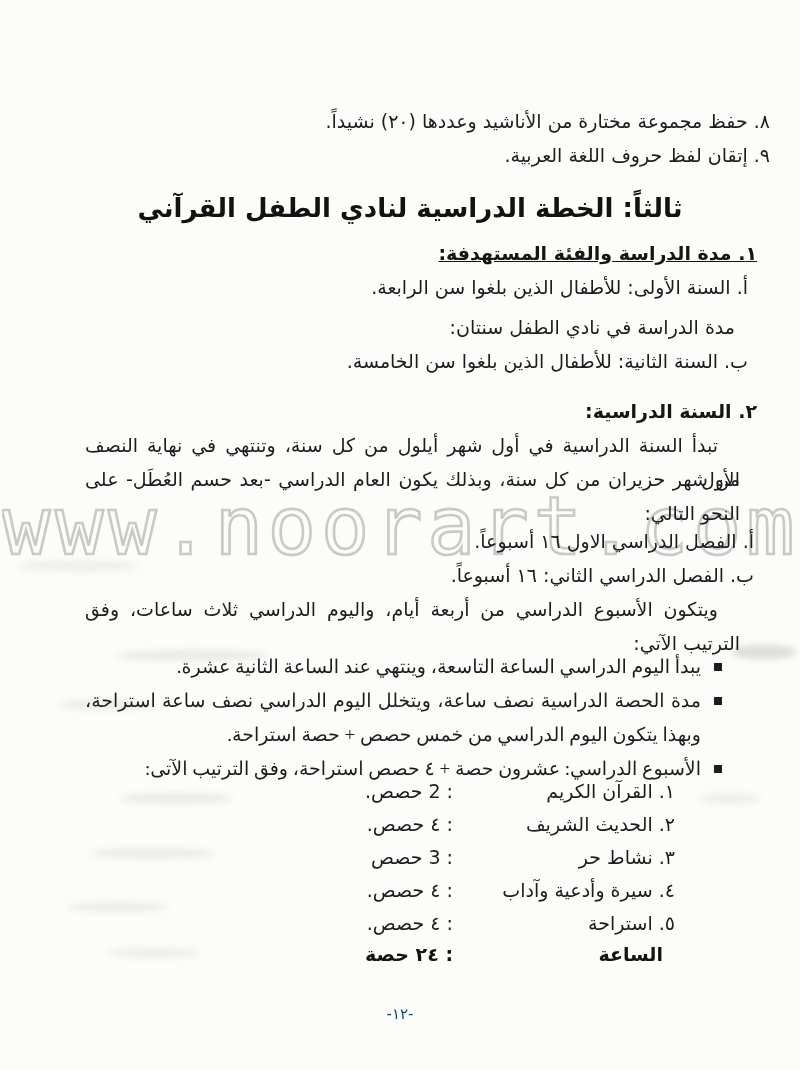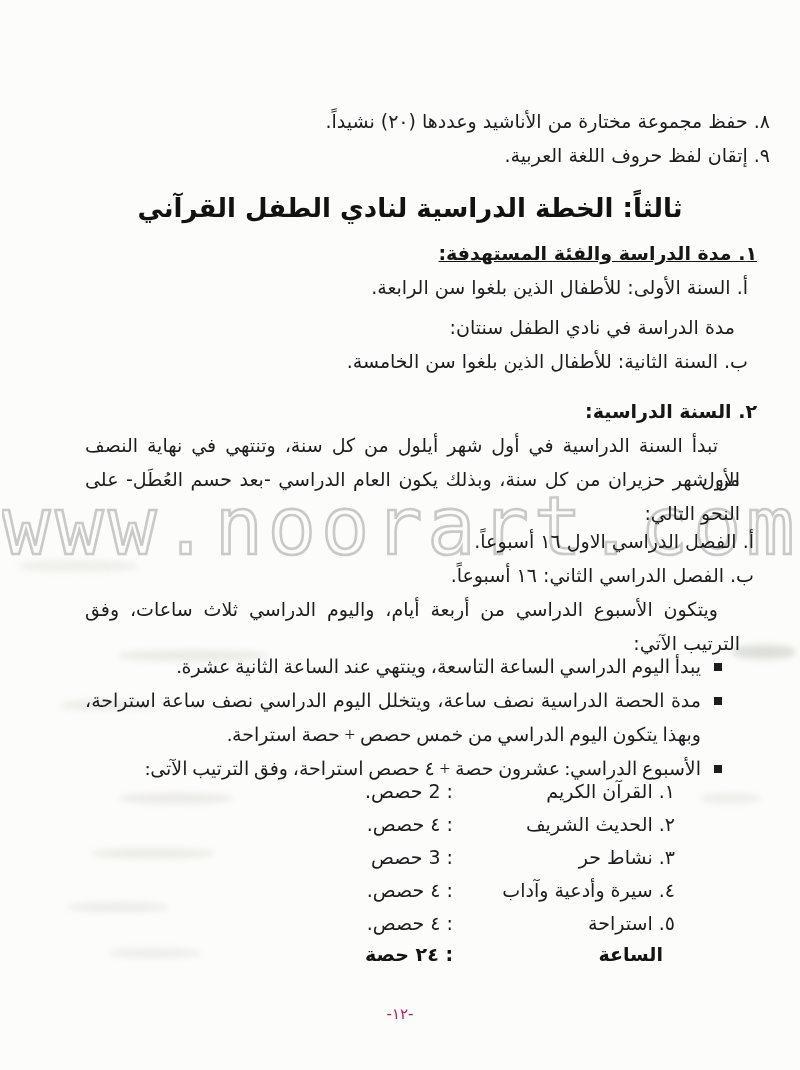--- a/index.html
+++ b/index.html
@@ -62,21 +62,21 @@
   
   .sched{margin:-11px 95px 0 0;}
   .srow{display:flex;height:33px;line-height:33px;white-space:nowrap;}
   .srow .subj{width:222px;}
   .srow .cnt{}
   .total{font-weight:bold;color:#141414;margin-top:-2px;}
   .total .subj{padding-right:12px;width:210px;}
   
   .pagenum{
     position:absolute;top:1004px;left:0;right:0;z-index:2;
-    text-align:center;font-size:15px;line-height:20px;color:#be185d;
+    text-align:center;font-size:15px;line-height:20px;color:#0c4a6e;
     letter-spacing:1px;direction:rtl;
   }
 </style>
 </head>
 <body>
 
 <div class="smudge s1"></div>
 <div class="smudge s2"></div>
 <div class="smudge s3"></div>
 <div class="smudge s4"></div>

